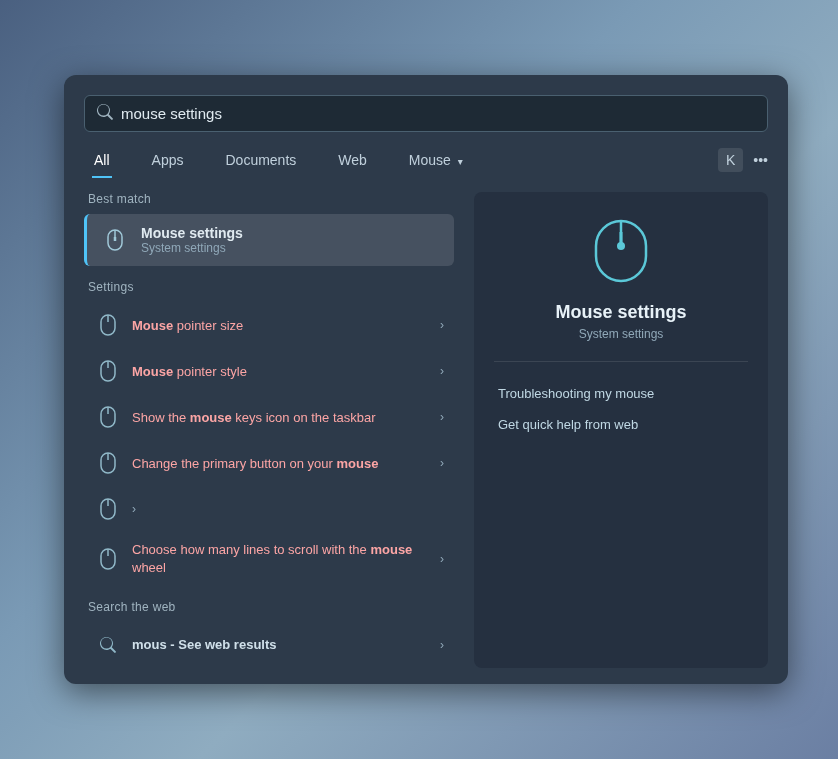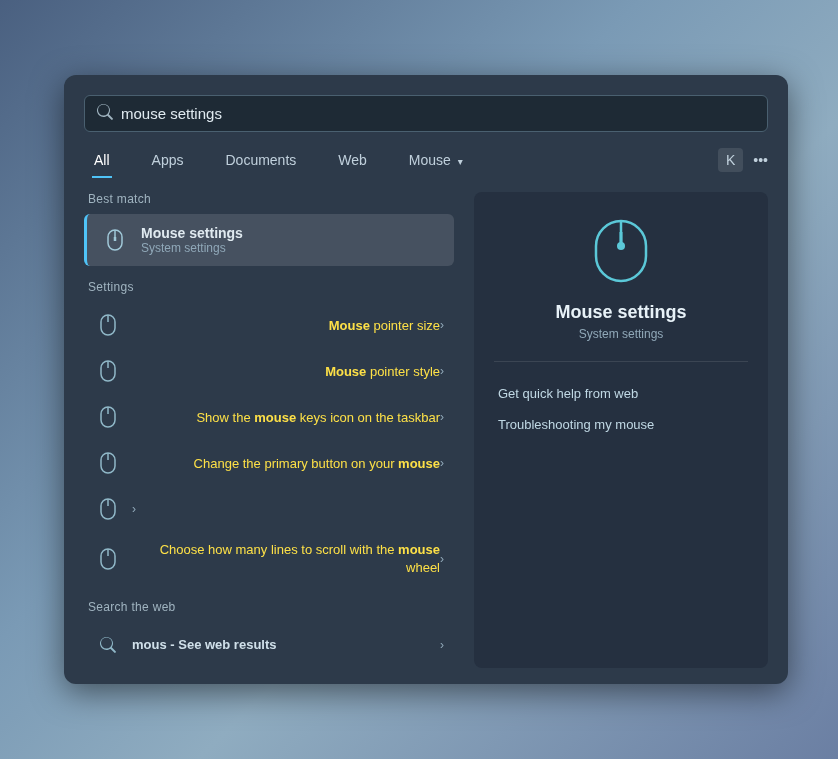--- a/index.html
+++ b/index.html
@@ -164,24 +164,23 @@
       height: 28px;
       margin-right: 10px;
       color: #90b8c8;
       display: flex;
       align-items: center;
       justify-content: center;
       flex-shrink: 0;
     }
     .settings-item .si-text {
       font-size: 13px;
-      color: #fde047;
+      color: #fca5a5;
       flex: 1;
       line-height: 1.35;
-      text-align: right;
     }
     .settings-item .si-text span {
       font-weight: 700;
     }
     .settings-item .si-arrow {
       color: #90a8b8;
       font-size: 12px;
     }
     
     .web-search-item {
@@ -436,24 +435,24 @@
 
       <div class="rp-title">
         <span>Mouse</span><span> settings</span>
       </div>
       <div class="rp-sub">System settings</div>
 
       <div class="rp-divider"></div>
 
 
       <div class="rp-action">
+        <span class="ra-text">Troubleshooting my mouse</span>
+      </div>
+
+      <div class="rp-action">
         <span class="ra-text">Get quick help from web</span>
       </div>
 
-      <div class="rp-action">
-        <span class="ra-text">Troubleshooting my mouse</span>
-      </div>
-
     </div>
 
   </div>
 
 </div>
 
 </body></html>

